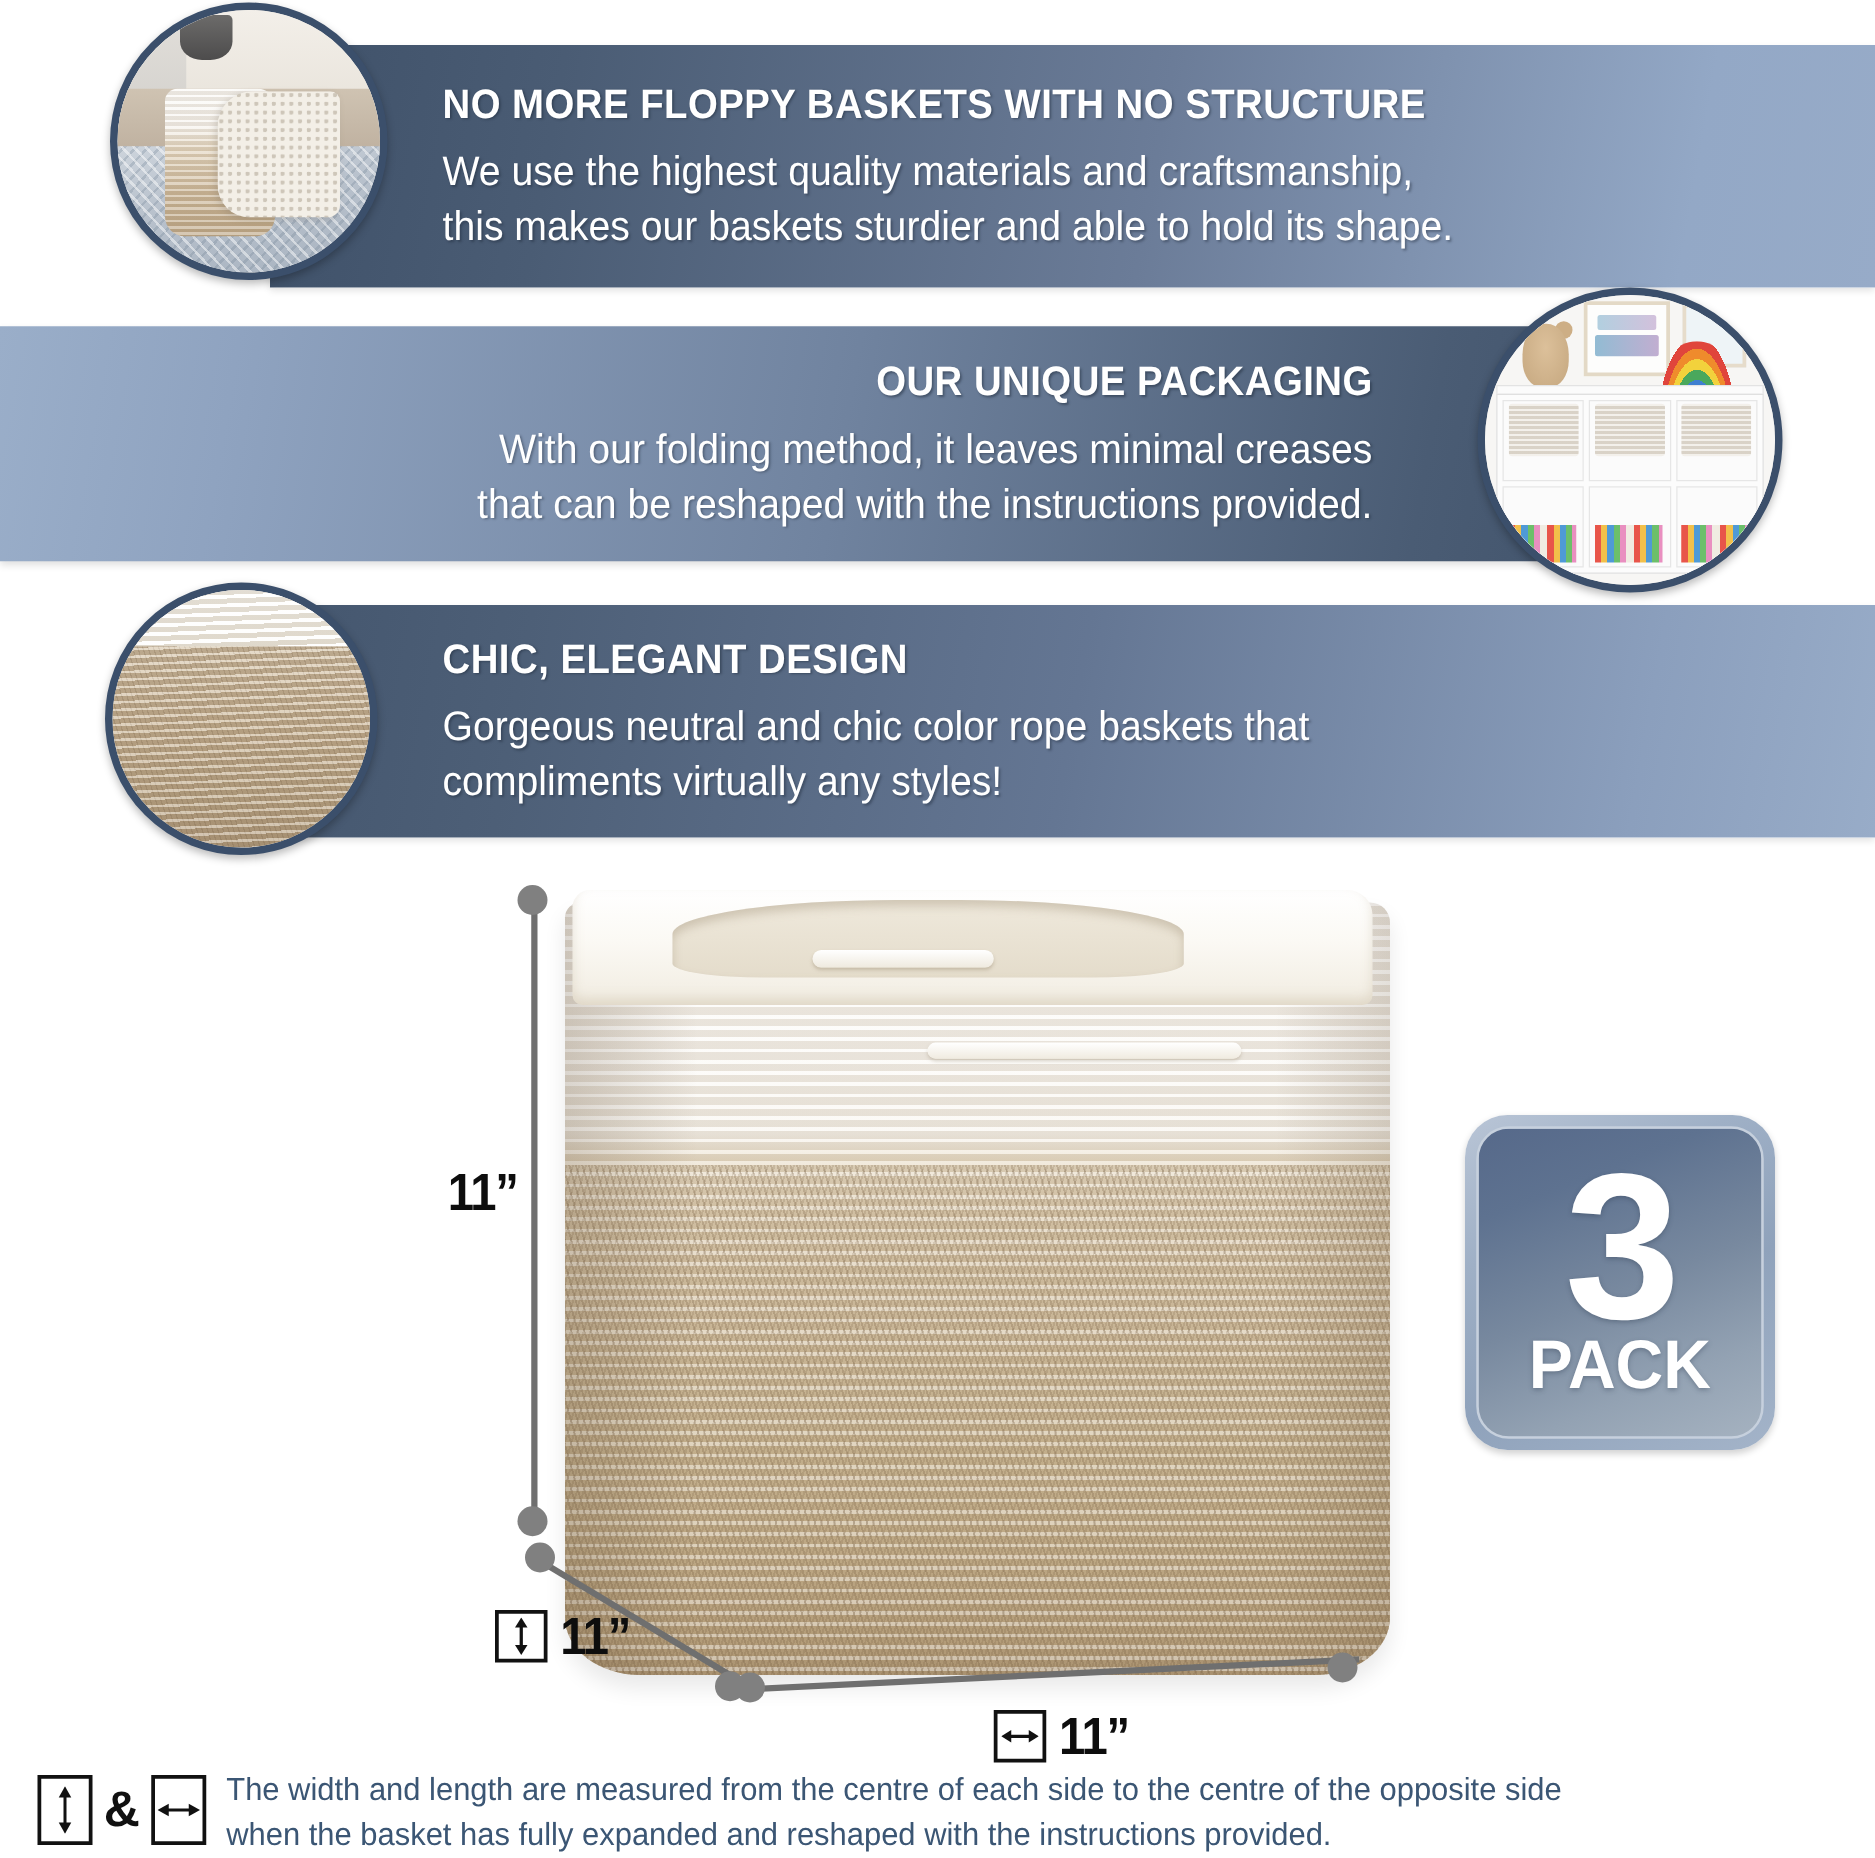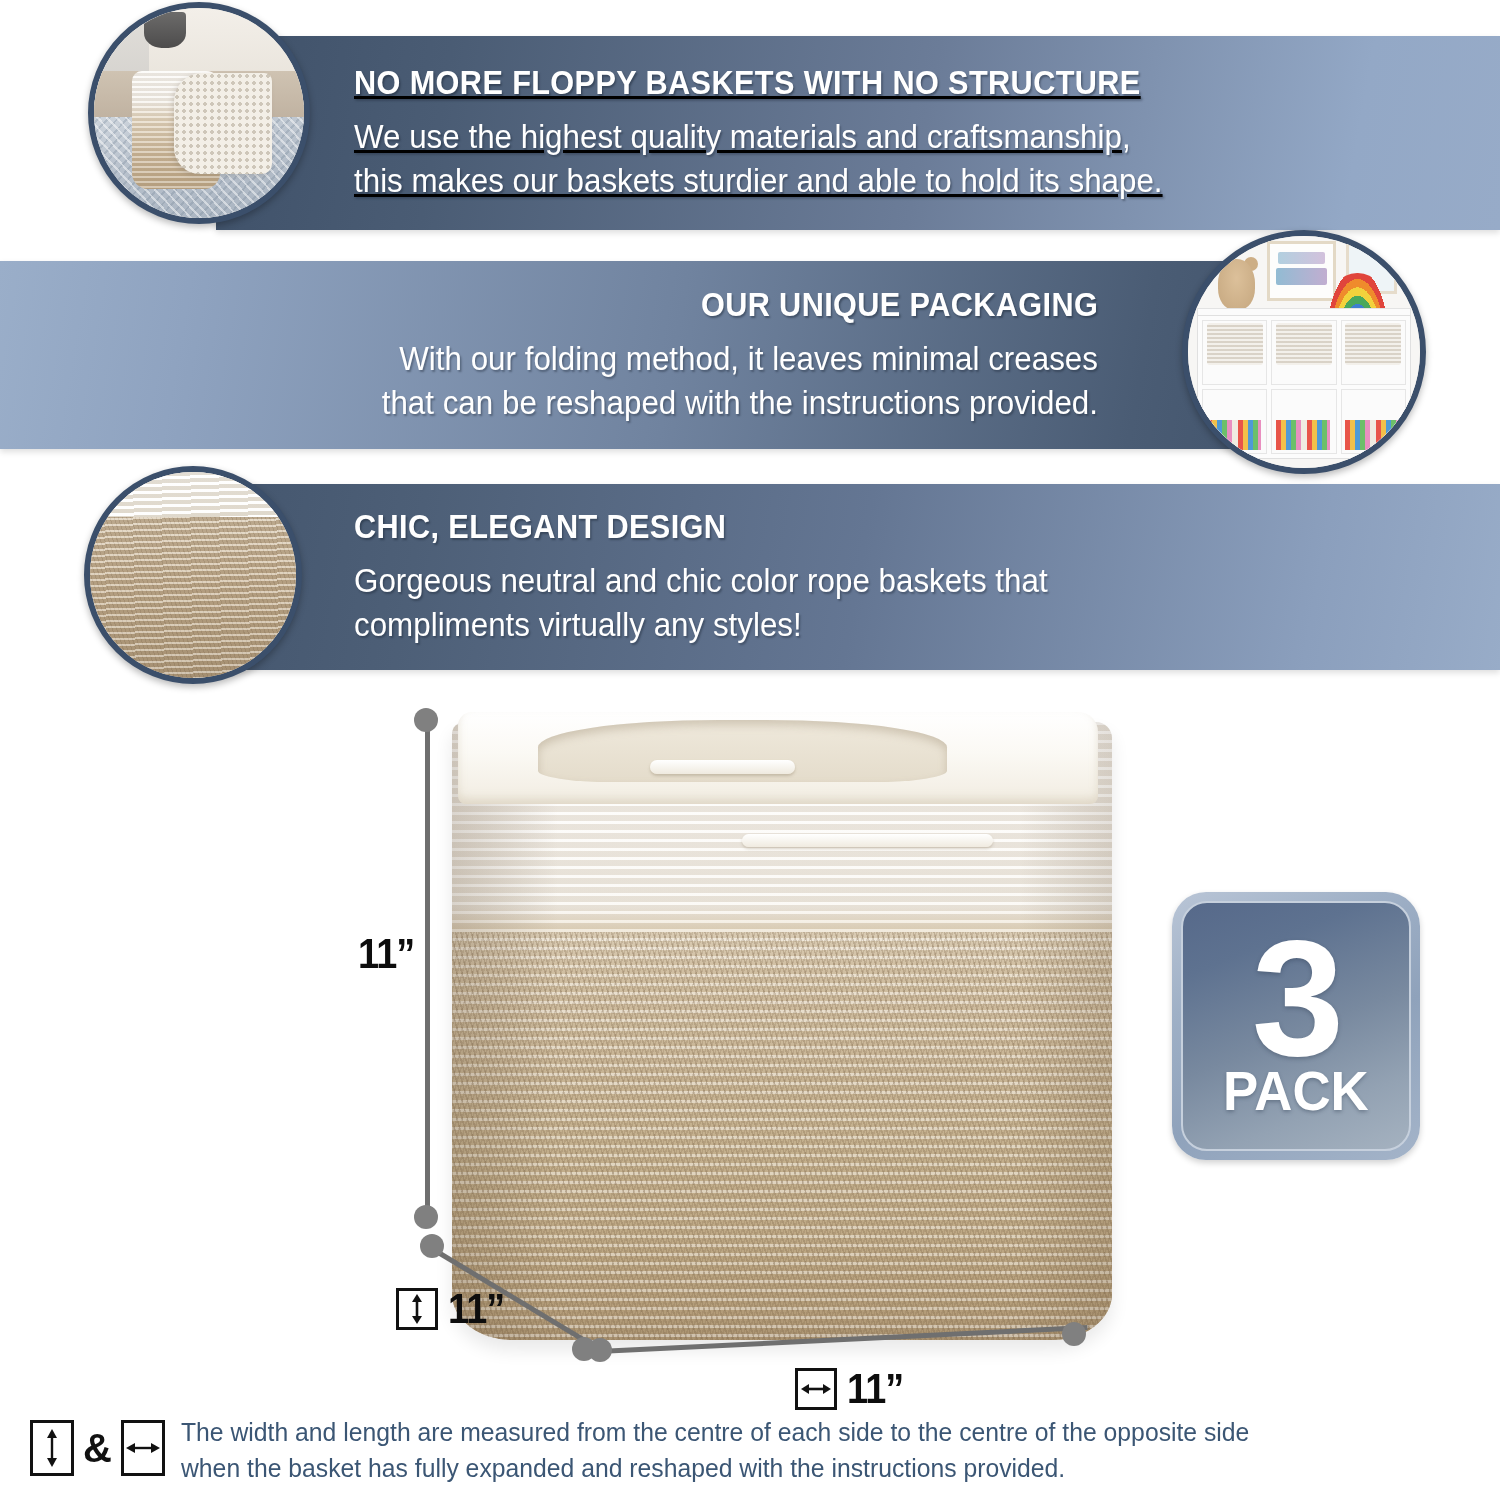--- a/index.html
+++ b/index.html
@@ -17,21 +17,20 @@
     position: absolute;
     display: flex;
     flex-direction: column;
     justify-content: center;
   }
   .banner-1 {
     left: 216px; top: 36px; width: 1284px; height: 194px;
     background: linear-gradient(100deg, #3f5169 0%, #4a5c74 18%, #6b7c98 55%, #93a8c6 88%, #97abc8 100%);
     padding-left: 138px;
     box-shadow: 0 3px 6px rgba(0,0,0,0.13);
-    text-decoration: underline;
   }
   .banner-2 {
     left: 0px; top: 261px; width: 1348px; height: 188px;
     background: linear-gradient(100deg, #97abc8 0%, #8b9fbd 16%, #6f82a0 52%, #46587180 86%, #3f5169 100%);
     background: linear-gradient(100deg, #9aaec9 0%, #8fa3c0 14%, #70839f 50%, #4a5c74 84%, #3f5169 100%);
     padding-right: 250px;
     align-items: flex-end;
     text-align: right;
     box-shadow: 0 3px 6px rgba(0,0,0,0.13);
   }

